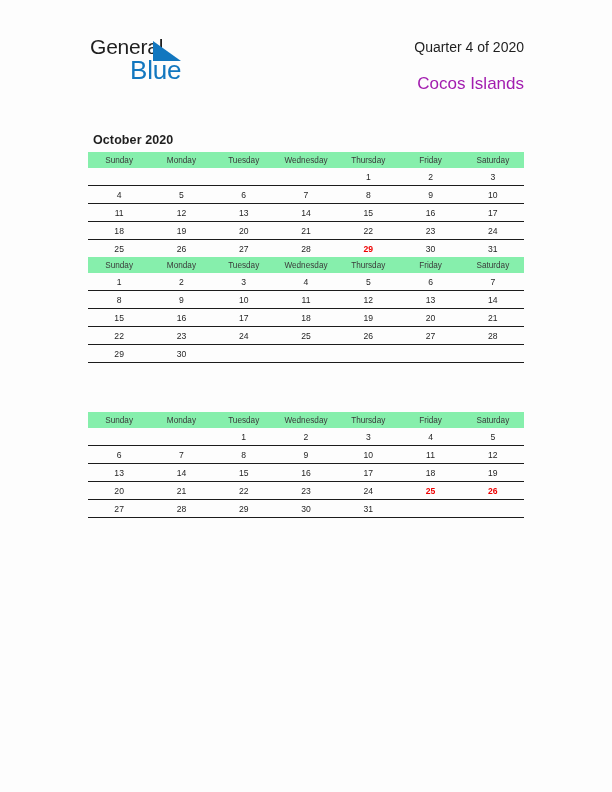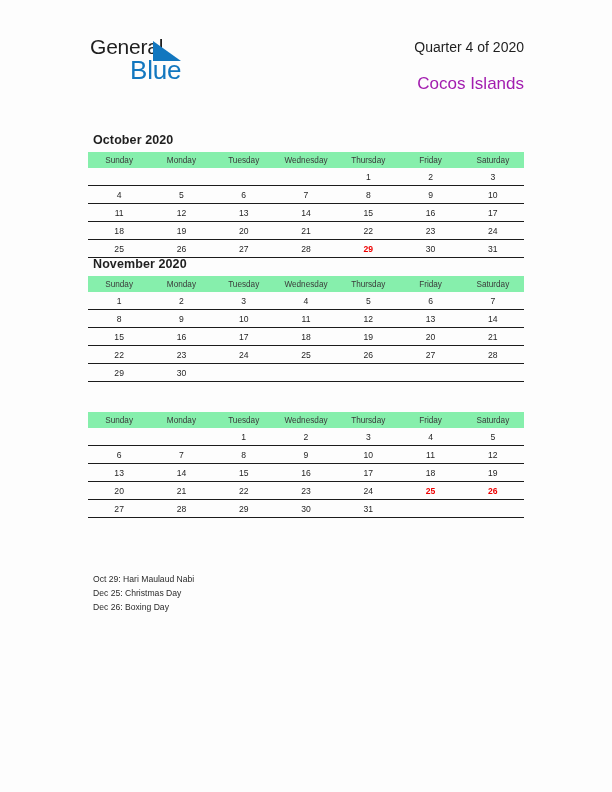--- a/index.html
+++ b/index.html
@@ -230,21 +230,20 @@
             <td>28</td>
             <td class="holiday">29</td>
             <td>30</td>
             <td>31</td>
           </tr>
         </tbody>
     </table>
   </div>
 
   <div class="month" id="month-1">
-    <div class="month-title">November 2020</div>
     <table class="cal">
       <thead>
         <tr>
           <th>Sunday</th>
           <th>Monday</th>
           <th>Tuesday</th>
           <th>Wednesday</th>
           <th>Thursday</th>
           <th>Friday</th>
           <th>Saturday</th>
@@ -356,19 +355,14 @@
             <td>29</td>
             <td>30</td>
             <td>31</td>
             <td class="empty"></td>
             <td class="empty"></td>
           </tr>
         </tbody>
     </table>
   </div>
 
-  <div class="holidays">
-    <div class="holiday-line">Oct 29: Hari Maulaud Nabi</div>
-    <div class="holiday-line">Dec 25: Christmas Day</div>
-    <div class="holiday-line">Dec 26: Boxing Day</div>
-  </div>
 
 </div>
 
 </body></html>

